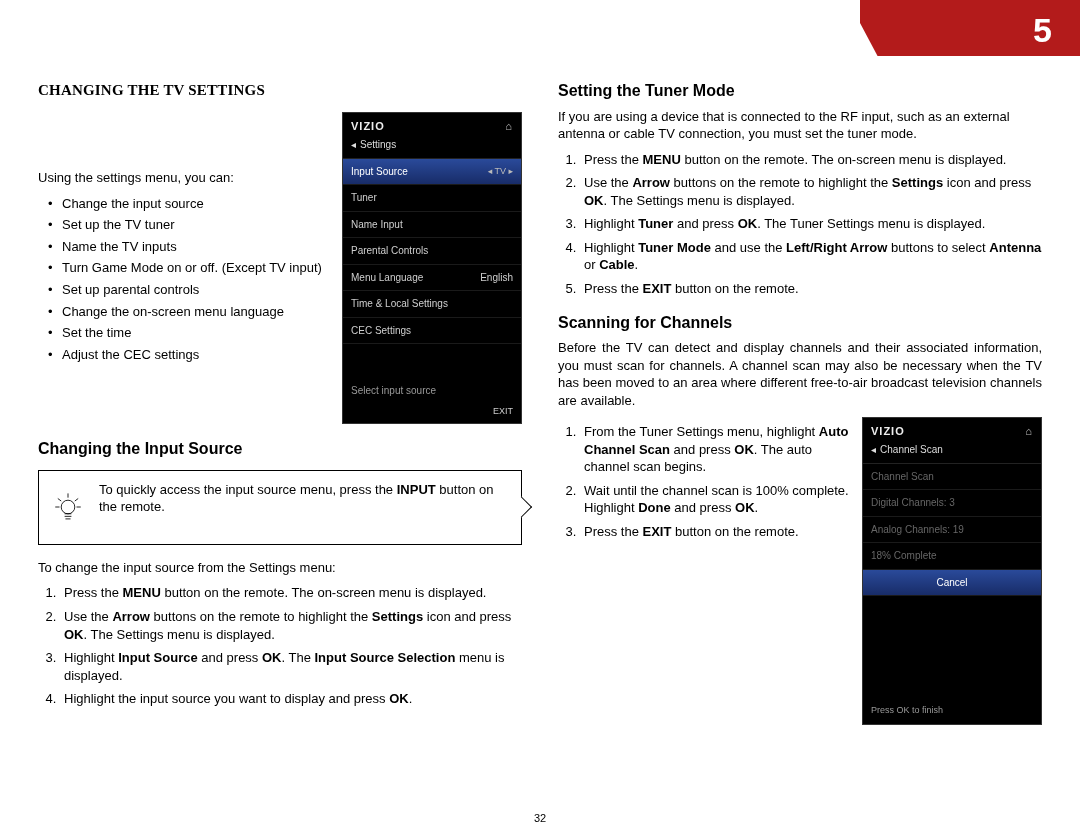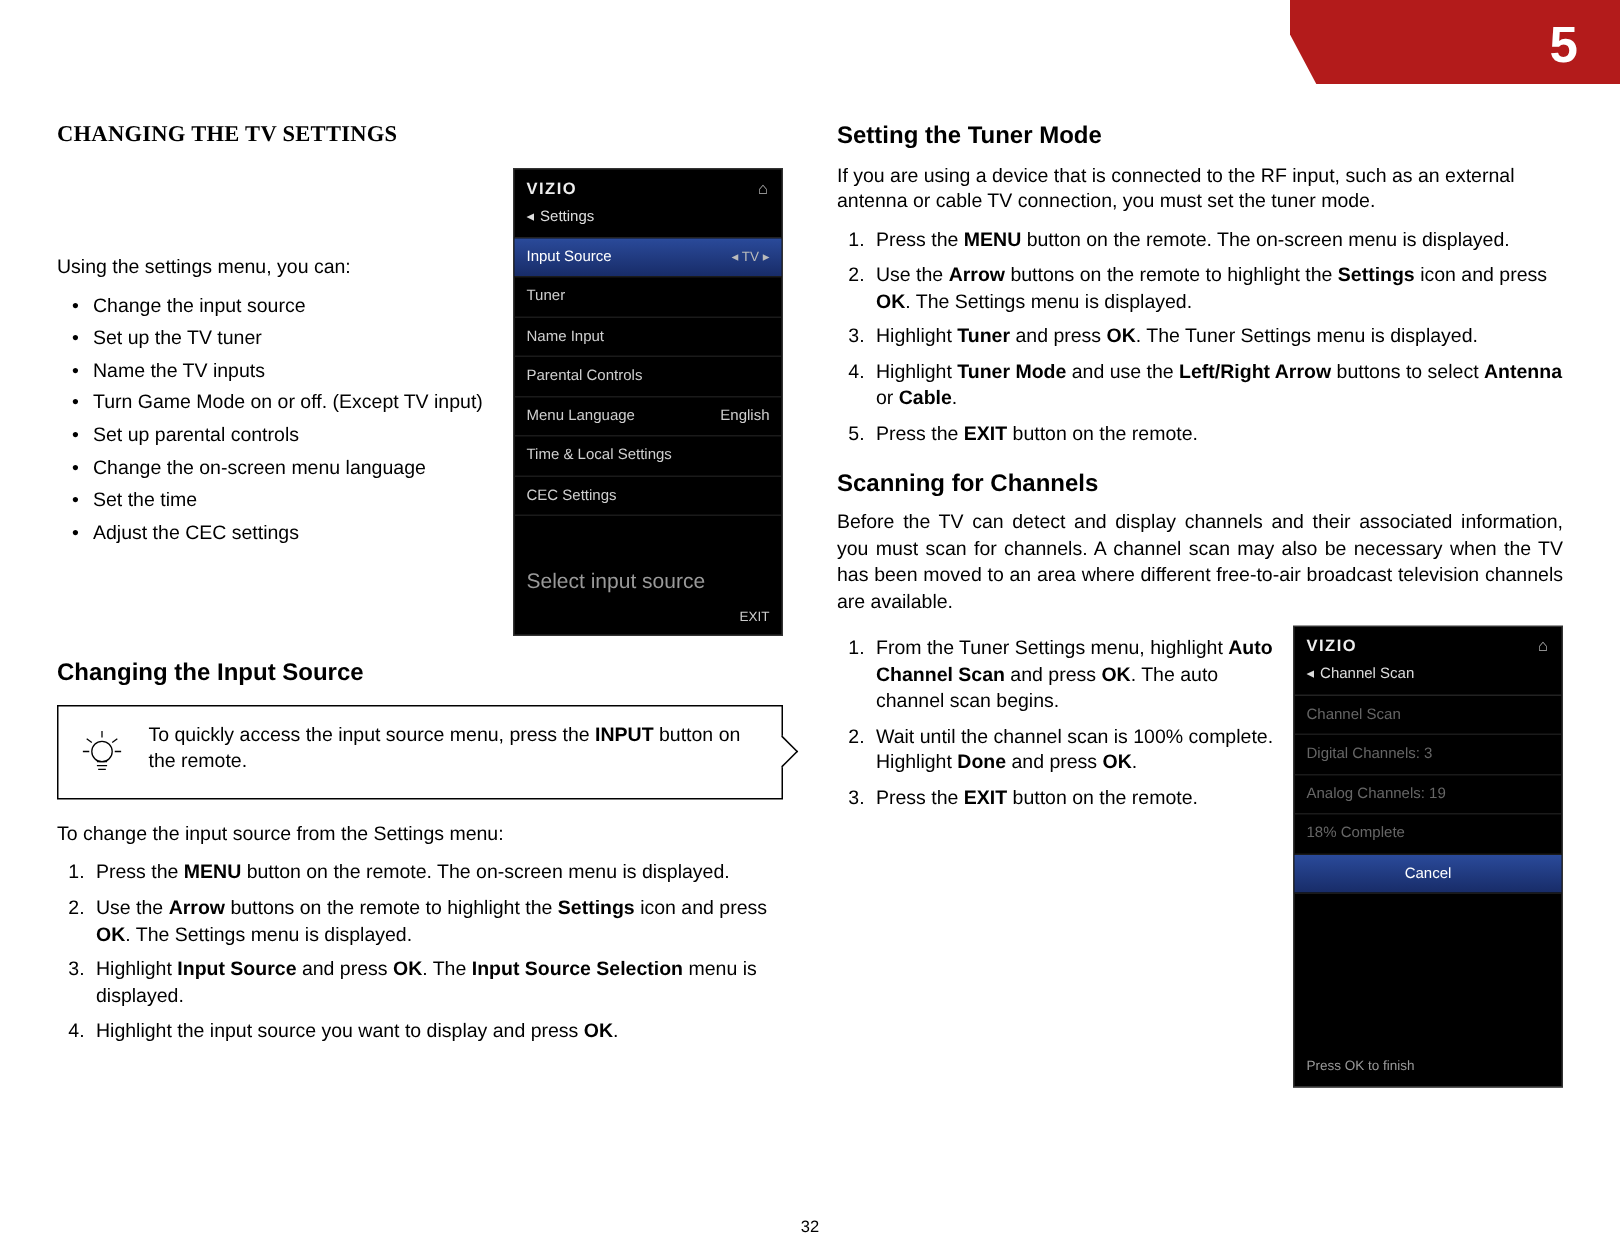--- a/index.html
+++ b/index.html
@@ -66,21 +66,21 @@
   ul.bullets li::before { content: "•"; position: absolute; left: -4px; }
   ol.steps { list-style: decimal; padding-left: 22px; margin: 4px 0 10px 0; }
   ol.steps li { padding-left: 4px; margin: 6px 0; font-weight: 300; }
   b, strong { font-weight: 700; }
   .justify { text-align: justify; }
   .top-flow { display: flex; gap: 14px; align-items: center; }
   .top-text { flex: 1; }
   .tip-box {
     border: 1px solid #000;
     position: relative;
-    padding: 10px 14px 16px 60px;
+    padding: 10px 14px 28px 60px;
     margin: 10px 0 14px 0;
     font-weight: 300;
   }
   .tip-box::after {
     content: "";
     position: absolute;
     right: -8px;
     top: 50%;
     transform: translateY(-50%) rotate(45deg);
     width: 14px;
@@ -148,21 +148,21 @@
   }
   .phone .row.selected {
     background: linear-gradient(#2a4a9a, #182c68);
     color: #fff;
   }
   .phone .row .caret { font-size: 9px; color: #bbb; }
   .phone .hint {
     position: absolute;
     bottom: 26px;
     left: 8px;
-    font-size: 14px;
+    font-size: 10px;
     color: #999;
   }
   .phone .hint2 {
     position: absolute;
     bottom: 8px;
     left: 8px;
     font-size: 9px;
     color: #999;
   }
   .phone .exit {

